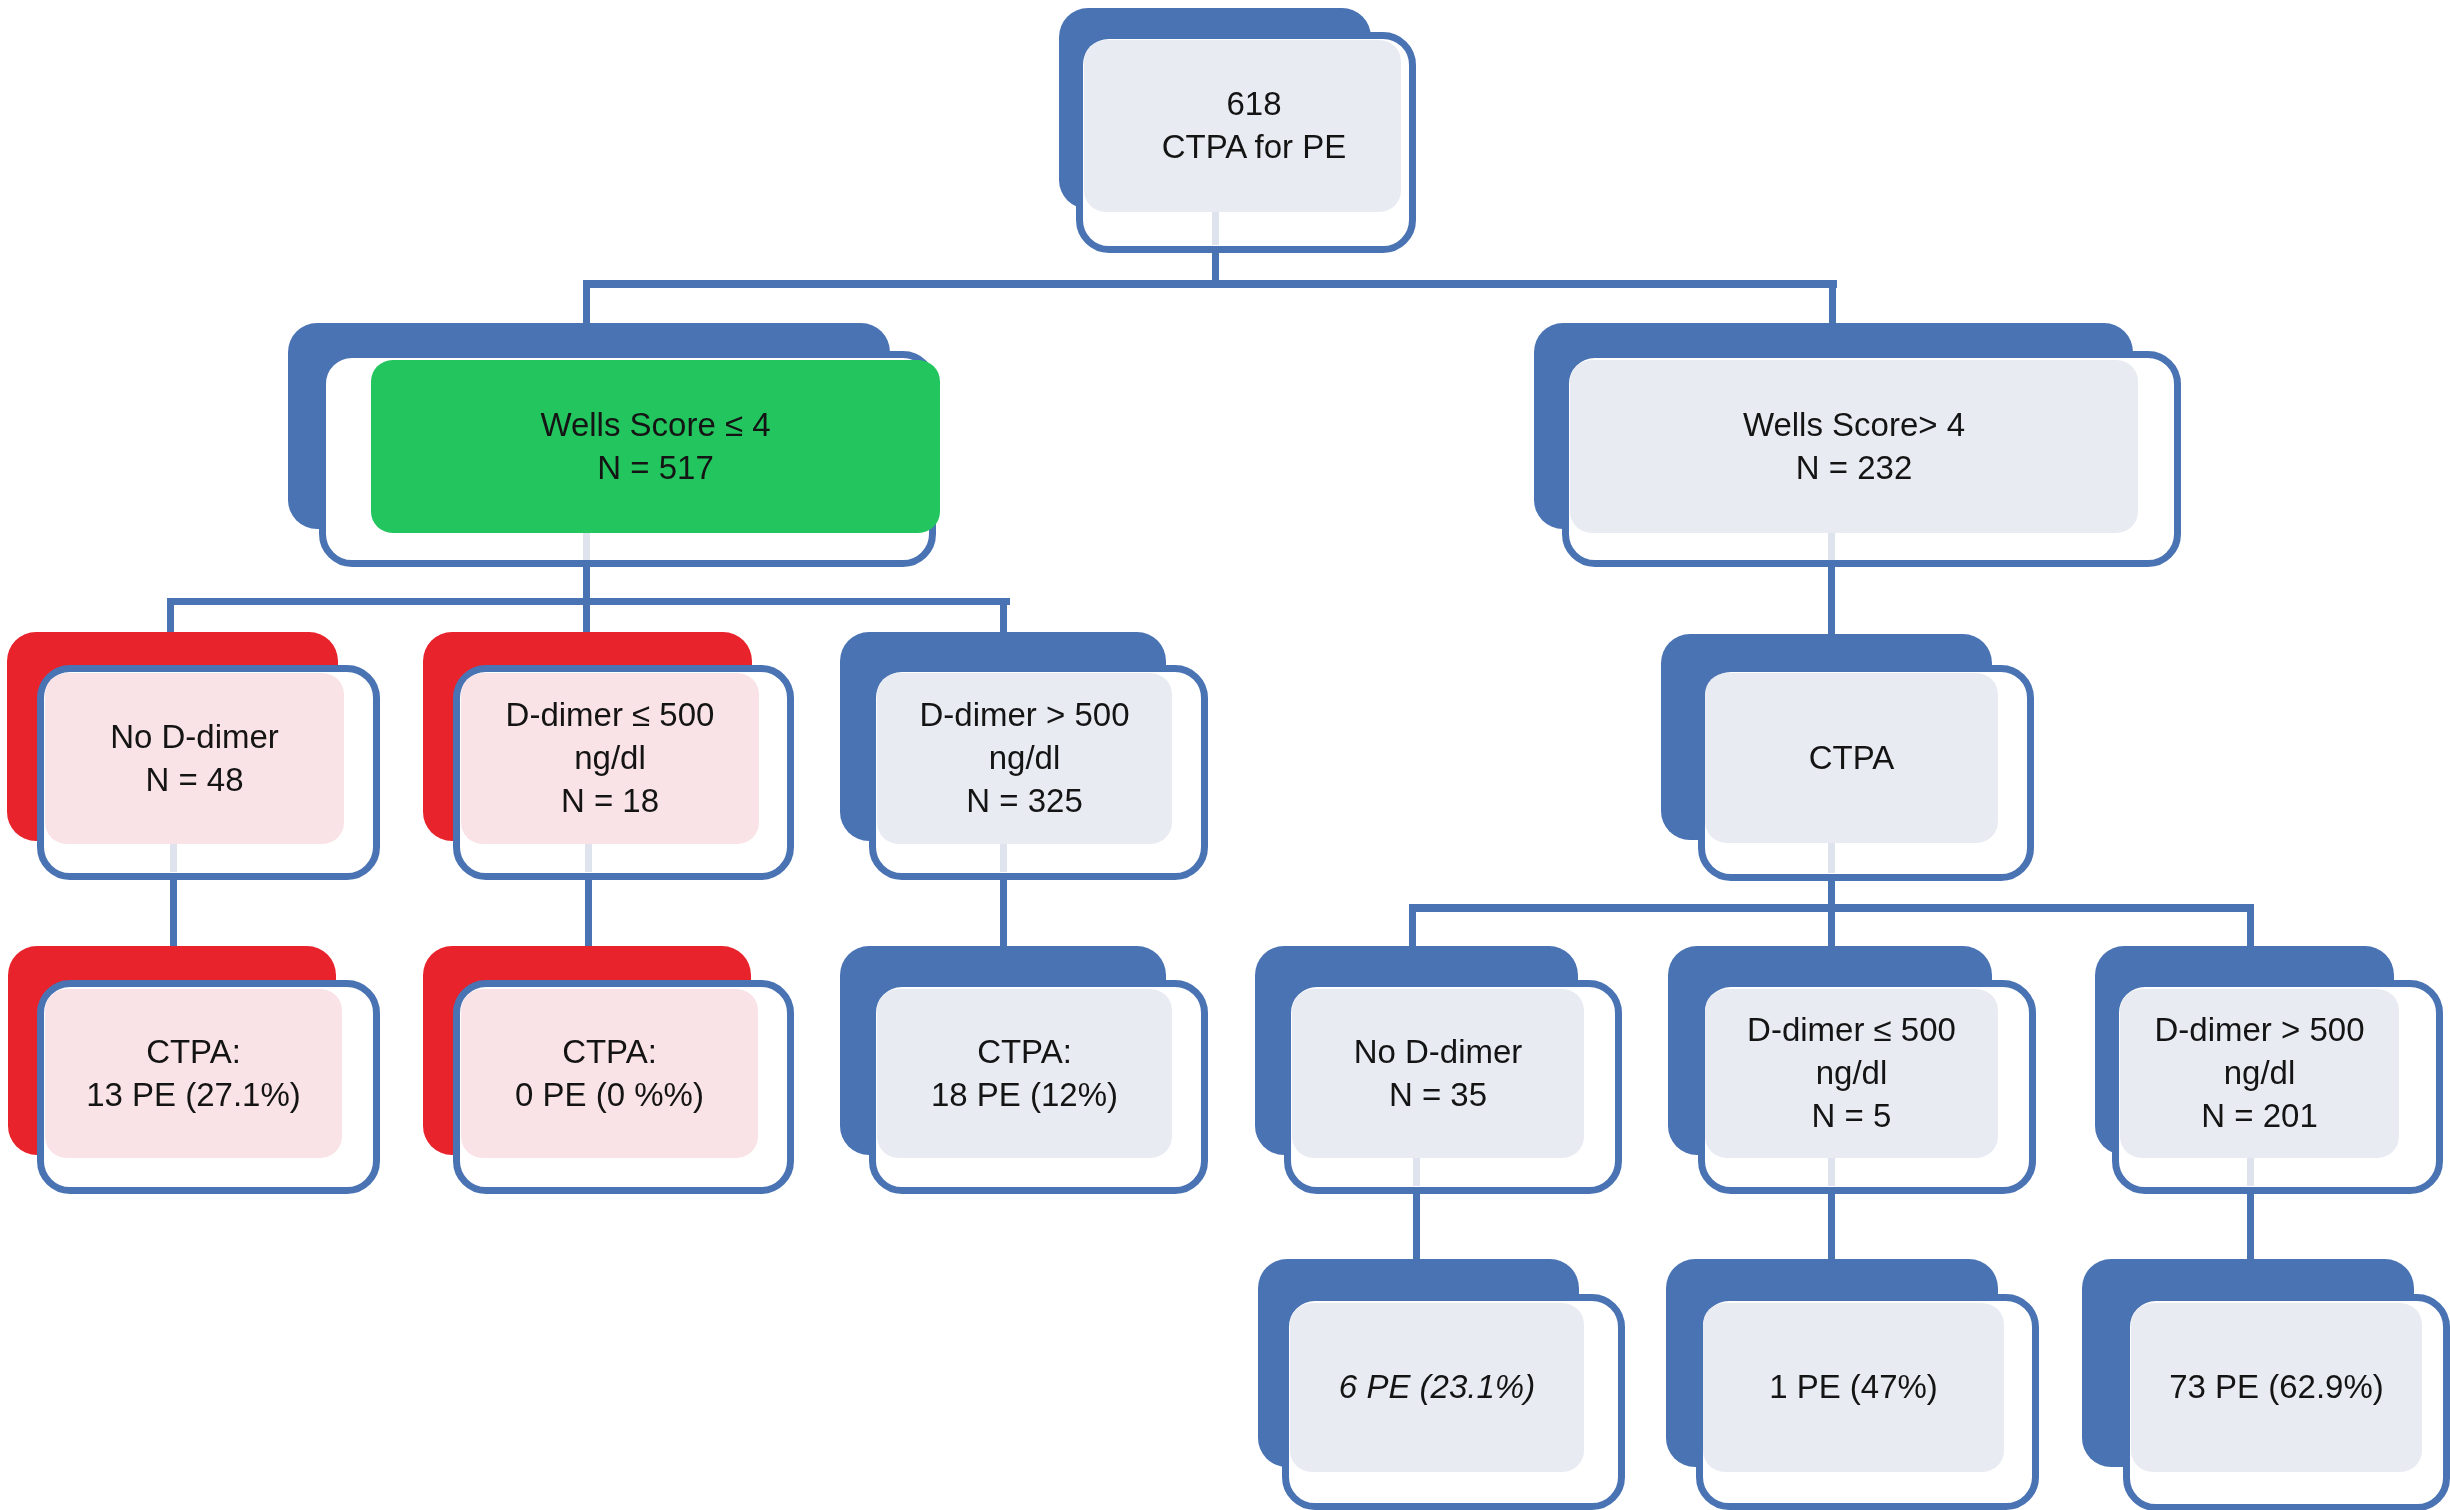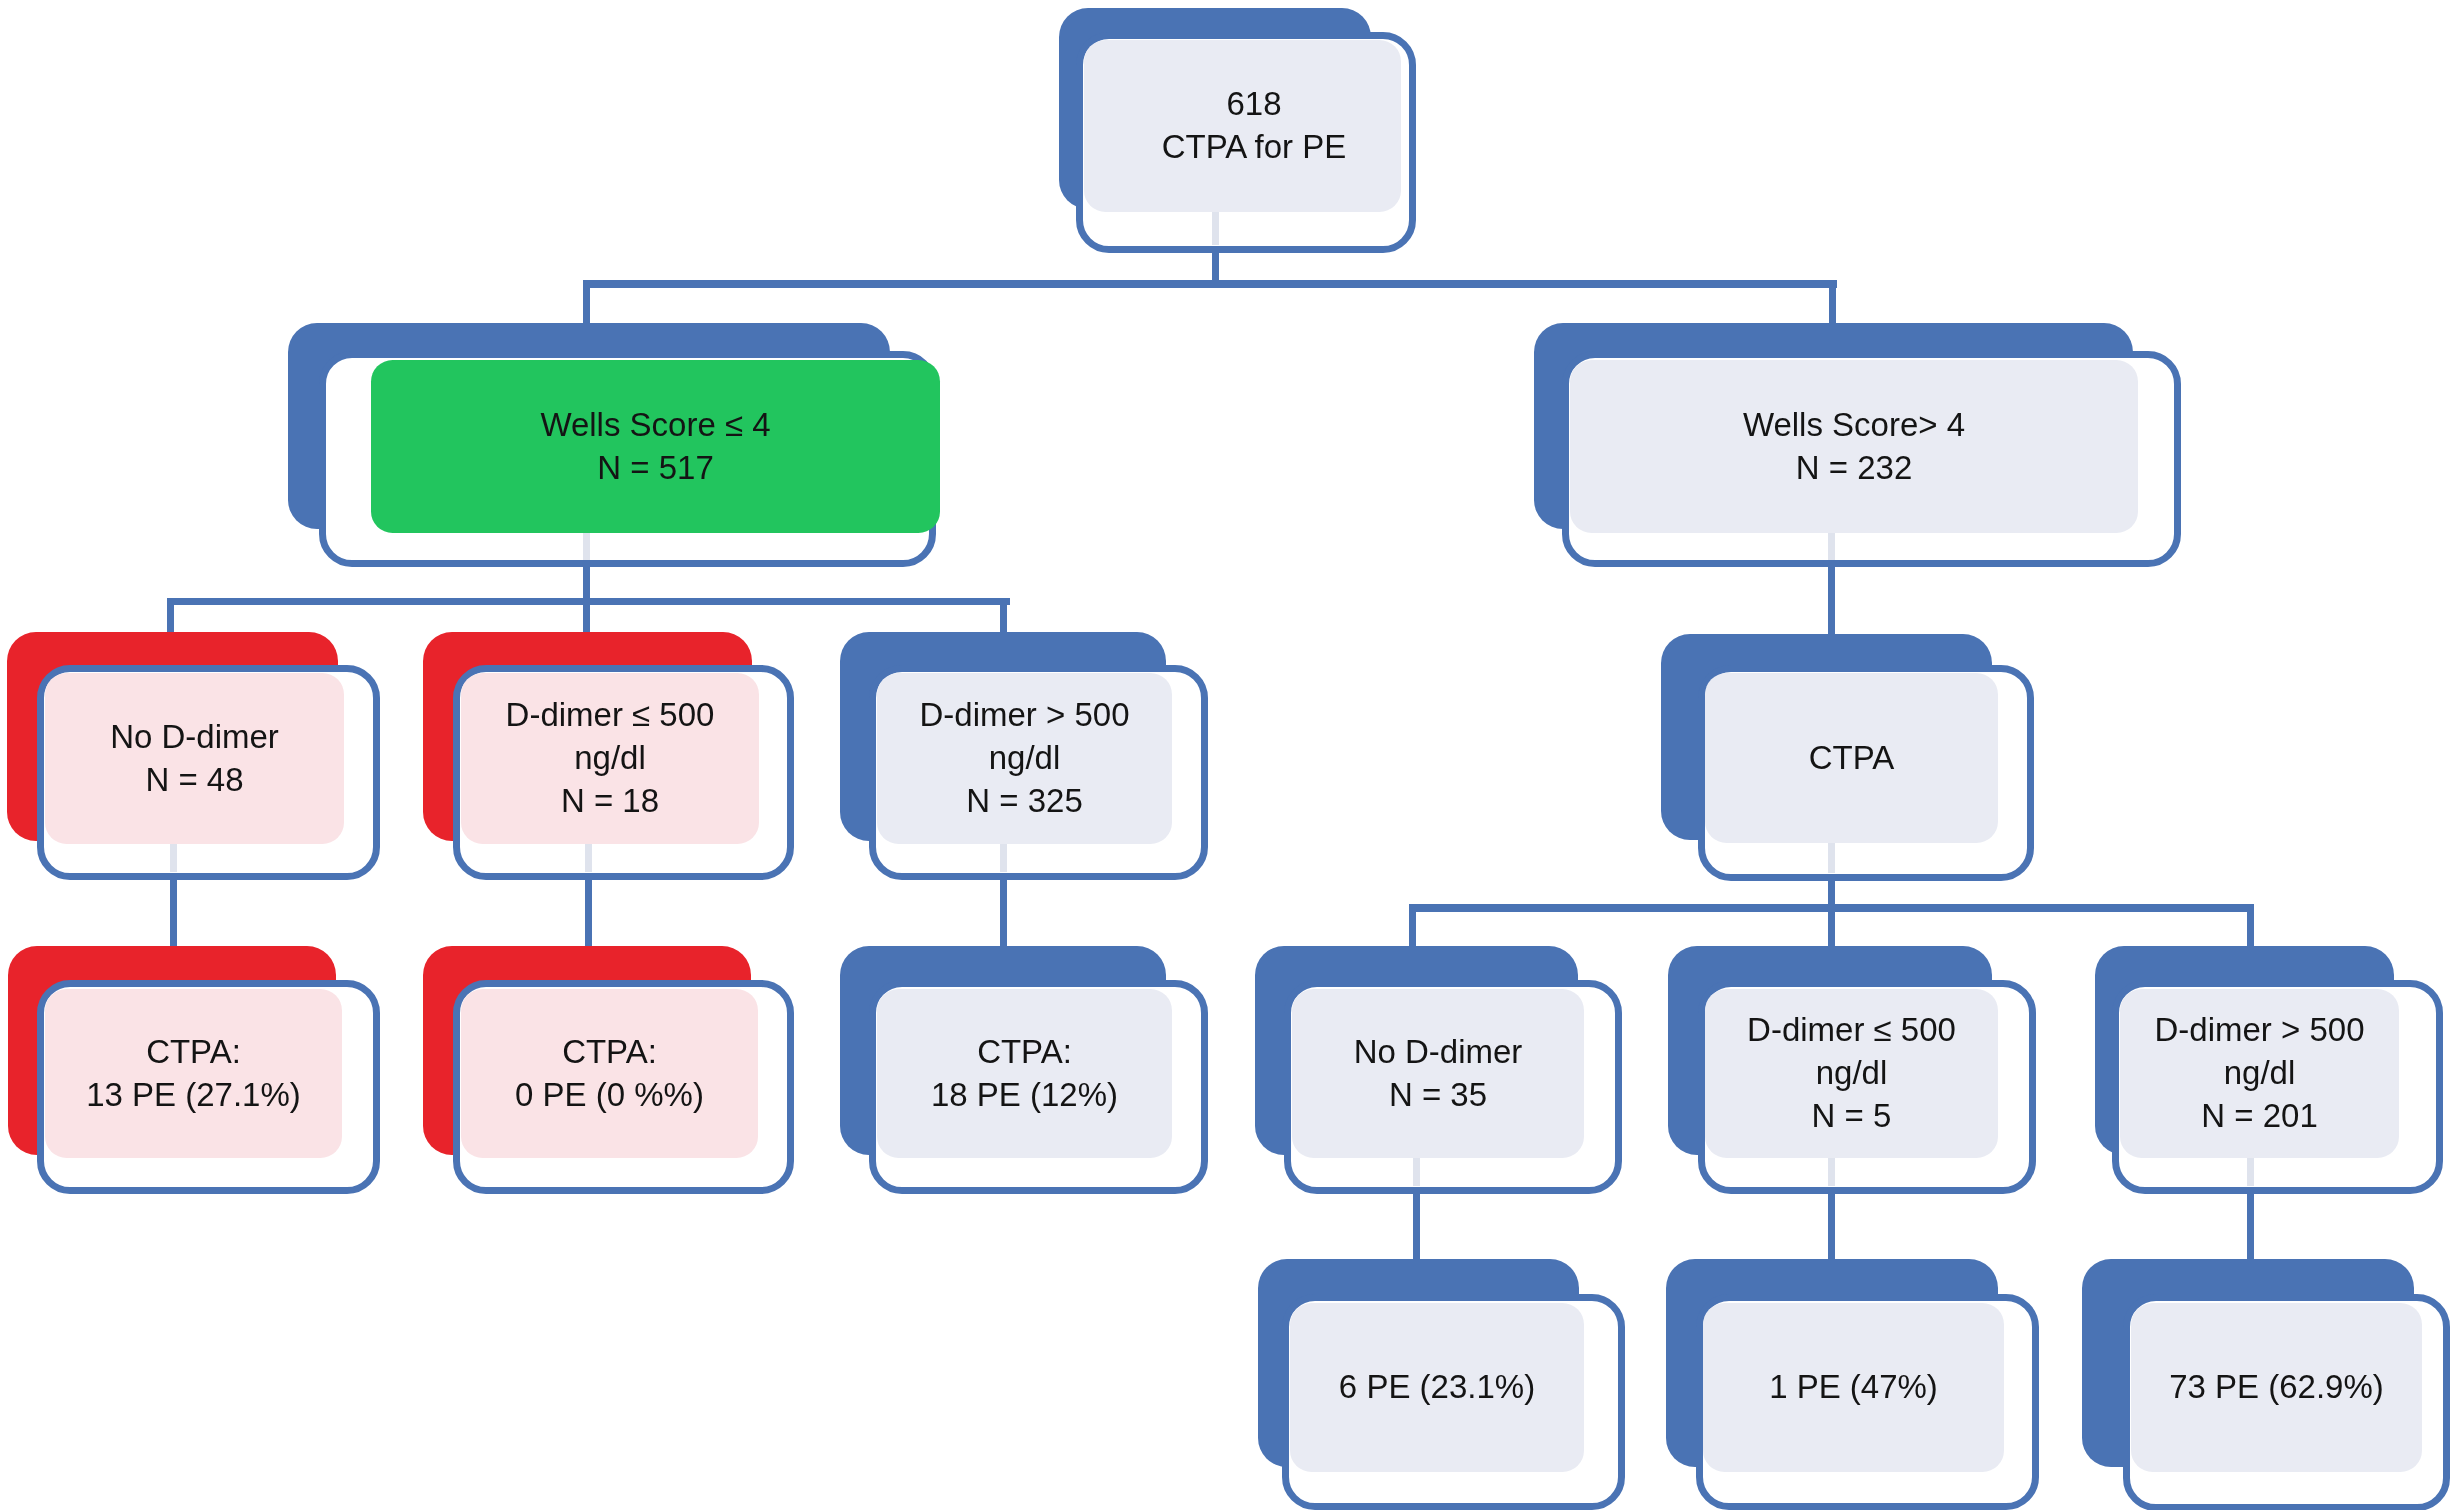--- a/index.html
+++ b/index.html
@@ -156,21 +156,21 @@
       <div class="card-front" style="left: 2112px; top: 980px; width: 331px; height: 214px; border-color: rgb(74, 115, 180); background: rgb(255, 255, 255);"></div>
       <div class="card-fill" style="left: 2120px; top: 989px; width: 279px; height: 169px; background: rgb(233, 235, 243);">
         <div class="node-line">D-dimer &gt; 500</div>
         <div class="node-line">ng/dl</div>
         <div class="node-line">N = 201</div>
       </div>
     </div>
     <div class="node" style="left: 0px; top: 0px; width: 0px; height: 0px;">
       <div class="card-back" style="left: 1258px; top: 1259px; width: 321px; height: 208px; background: rgb(74, 115, 180);"></div>
       <div class="card-front" style="left: 1282px; top: 1294px; width: 343px; height: 216px; border-color: rgb(74, 115, 180); background: rgb(255, 255, 255);"></div>
-      <div class="card-fill" style="left: 1290px; top: 1303px; width: 294px; height: 169px; background: rgb(233, 235, 243);">
+      <div class="card-fill" style="left: 1290px; top: 1303px; width: 294px; height: 169px; background: rgb(233, 235, 243); font-style: italic;">
         <div class="node-line">6 PE (23.1%)</div>
       </div>
     </div>
     <div class="node" style="left: 0px; top: 0px; width: 0px; height: 0px;">
       <div class="card-back" style="left: 1666px; top: 1259px; width: 332px; height: 208px; background: rgb(74, 115, 180);"></div>
       <div class="card-front" style="left: 1696px; top: 1294px; width: 343px; height: 216px; border-color: rgb(74, 115, 180); background: rgb(255, 255, 255);"></div>
       <div class="card-fill" style="left: 1703px; top: 1303px; width: 301px; height: 169px; background: rgb(233, 235, 243);">
         <div class="node-line">1 PE (47%)</div>
       </div>
     </div>

